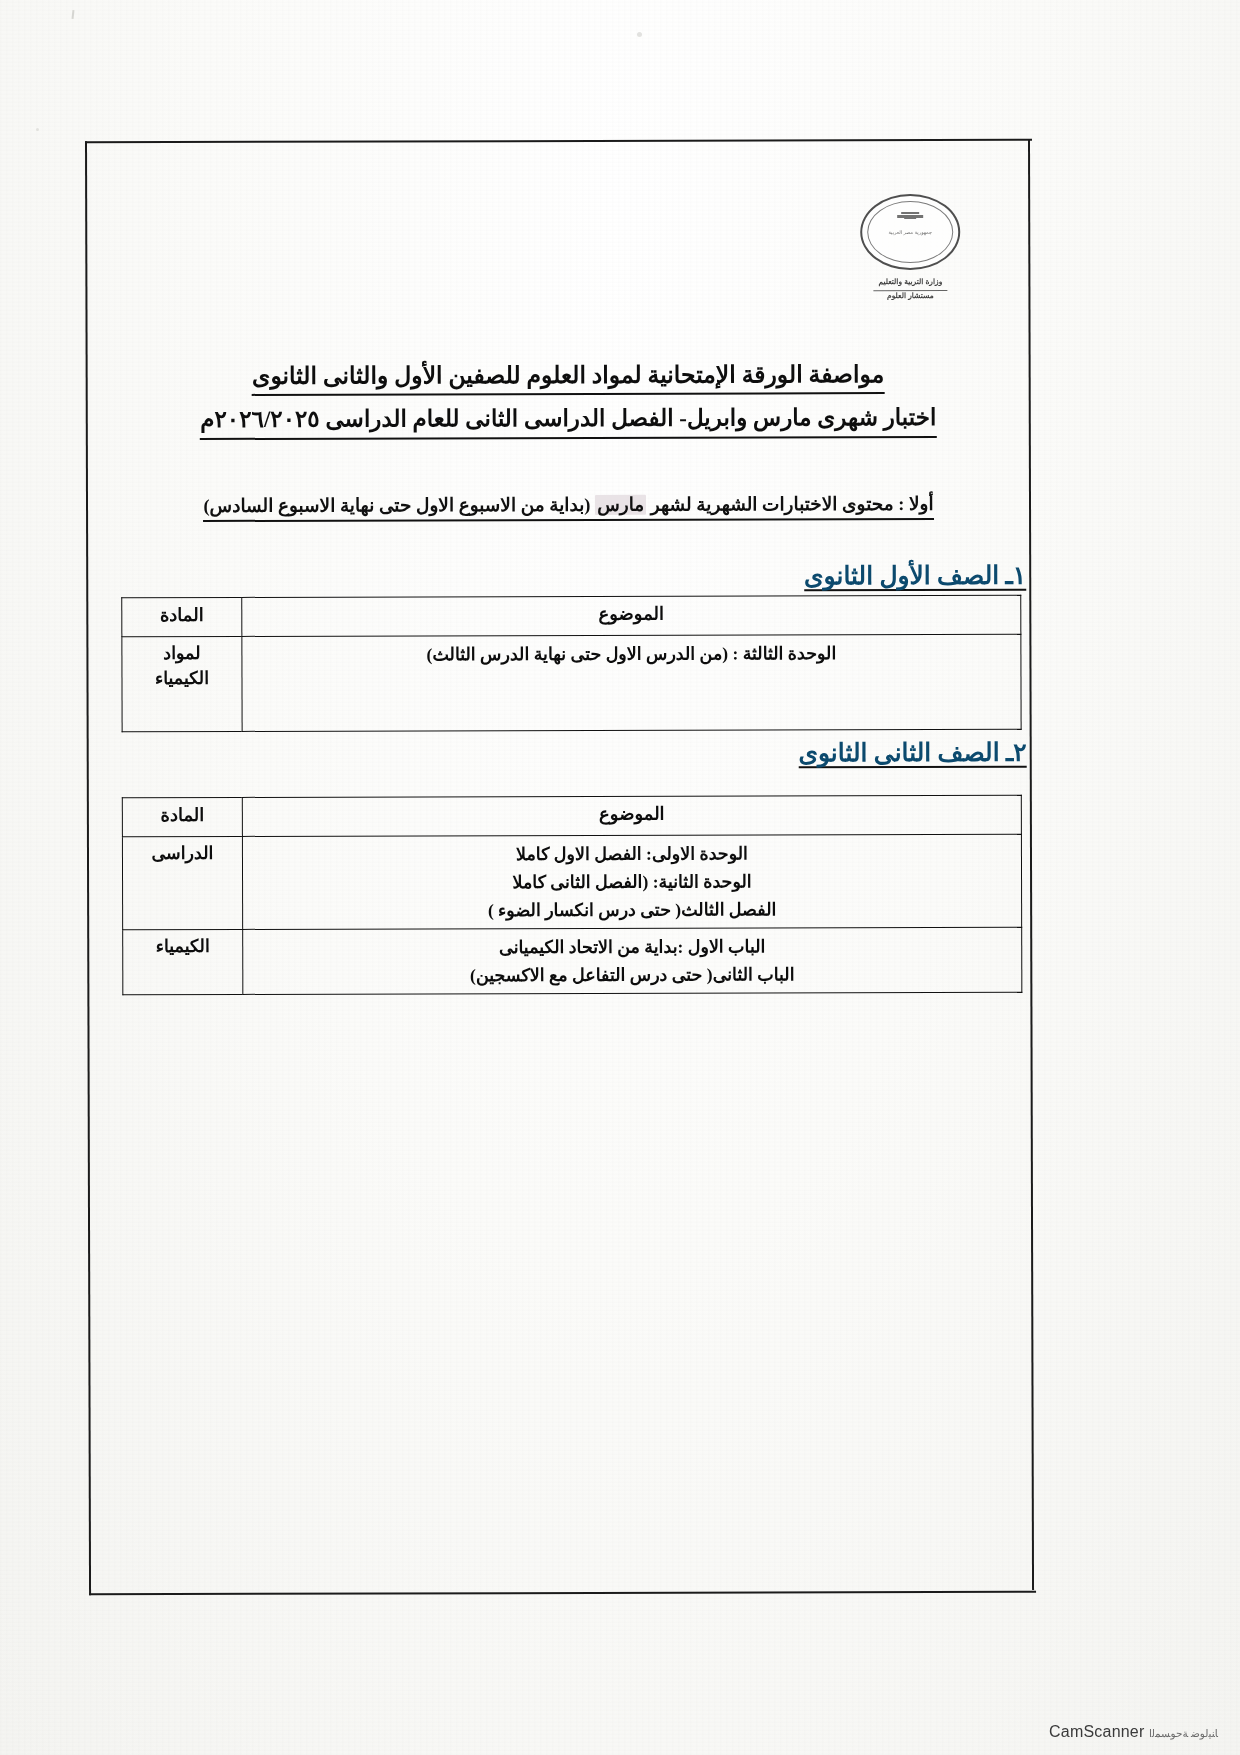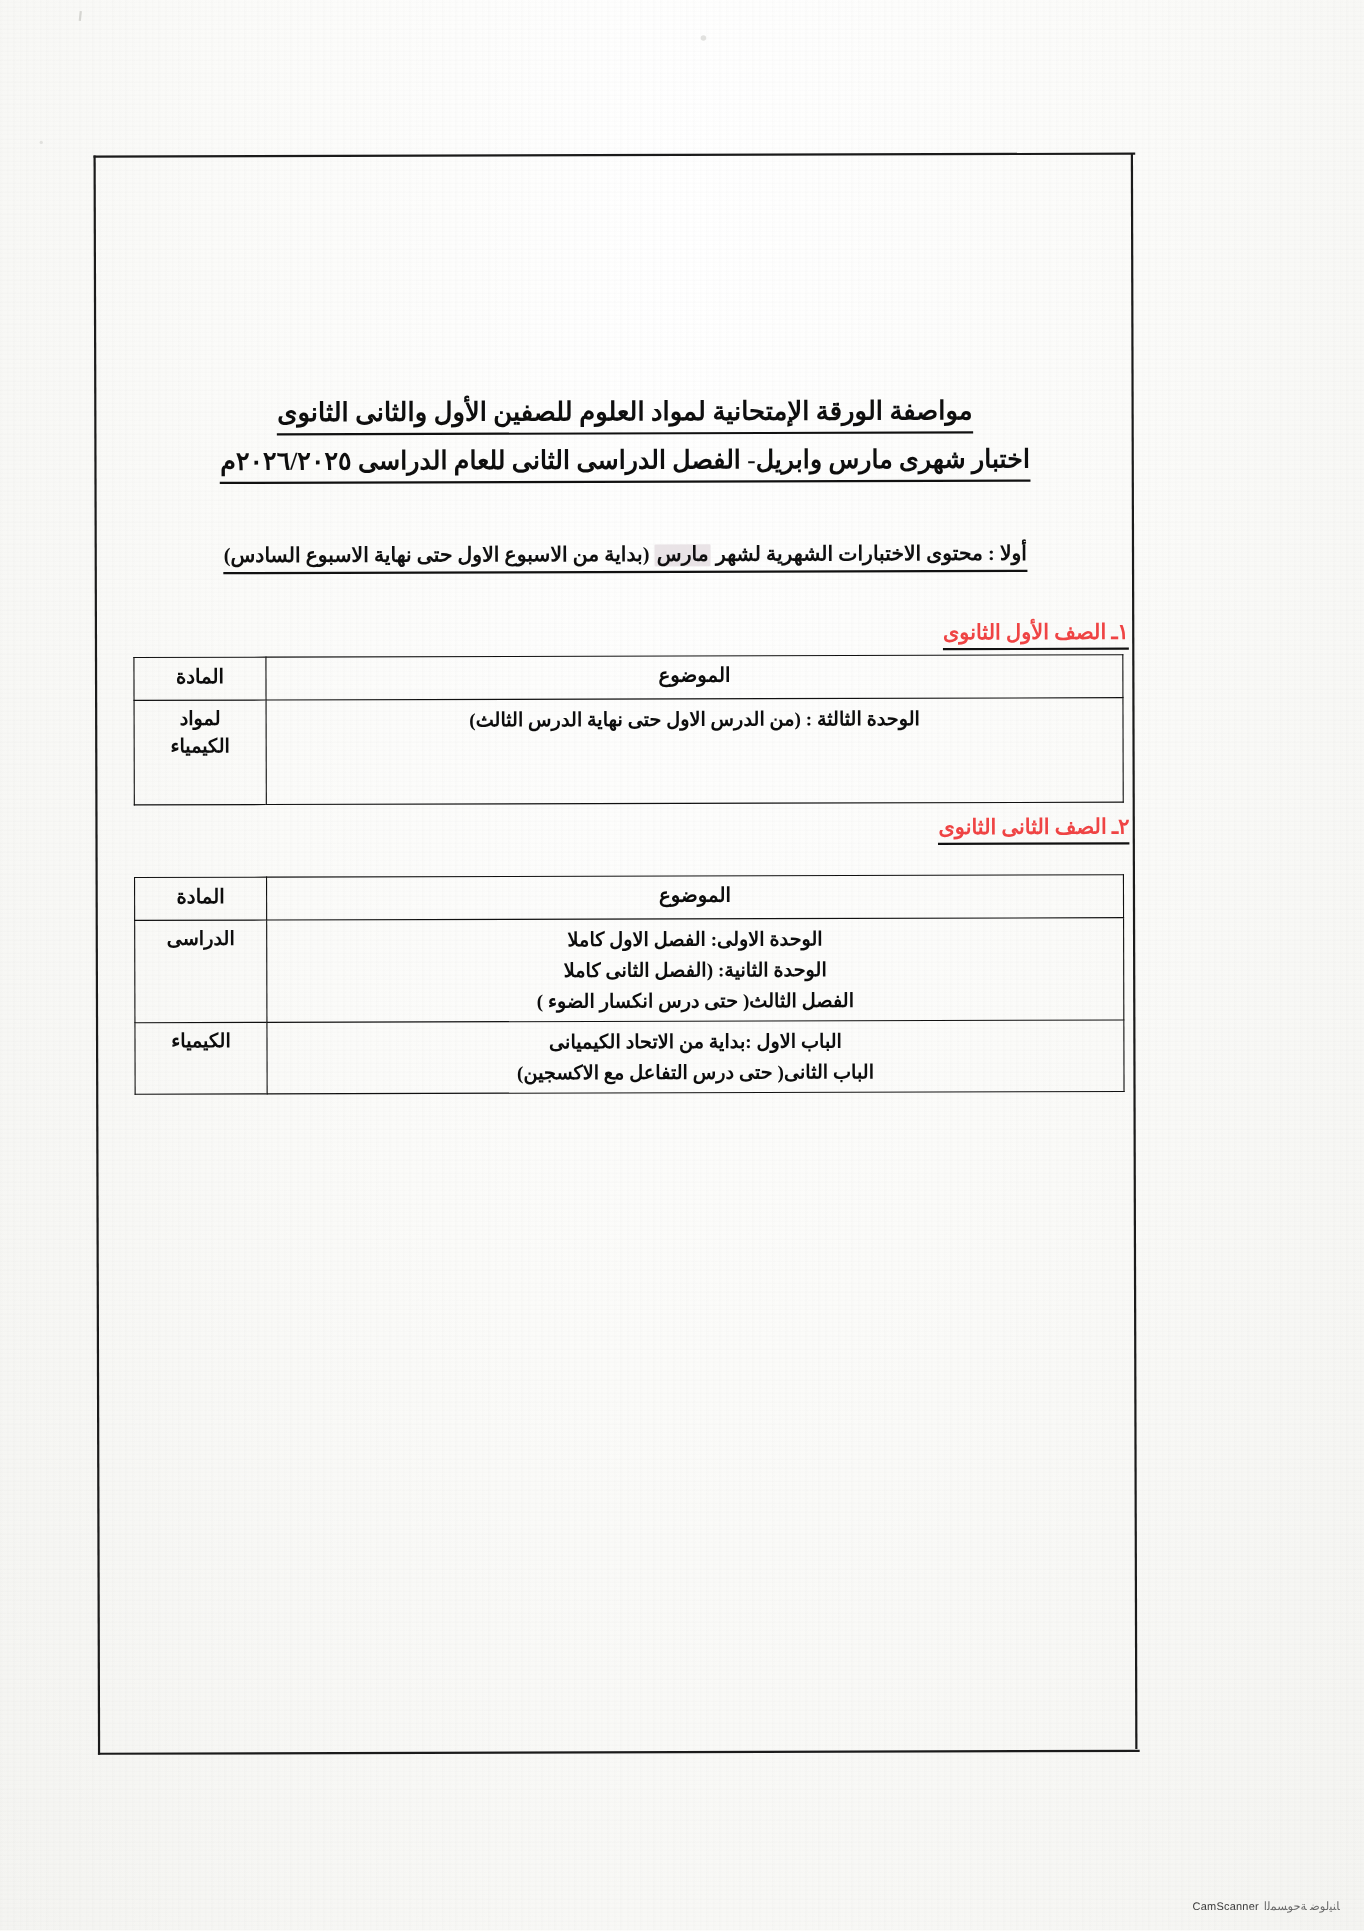--- a/index.html
+++ b/index.html
@@ -121,21 +121,21 @@
   }
   .hl-mark{
     background:#e9e3e6;
     padding:0 2px;
     border-radius:1px;
   }
 
   
   .grade-heading{
     position:absolute;right:0;
-    font-weight:700;font-size:19px;line-height:26px;color:#ef4444;
+    font-weight:700;font-size:25px;line-height:26px;color:#0c4a6e;
     border-bottom:2.2px solid #111;padding-bottom:0px;
     white-space:nowrap;
   }
   #grade-heading-1{top:414px;}
   #grade-heading-2{top:591px;}
 
   
   table.spec-table{
     position:absolute;
     border-collapse:collapse;
@@ -175,21 +175,21 @@
   #content{transform:rotate(-0.16deg);transform-origin:50% 0;}
   #doc-frame,#doc-frame-right{transform:rotate(-0.16deg);transform-origin:50% 0;}
 
   
   #footer-watermark{
     position:absolute;right:22px;bottom:14px;
     text-align:right;
     font-family:"Liberation Sans",sans-serif;
   }
   #watermark-brand{
-    font-size:10px;color:#3a3a3a;letter-spacing:.2px;
+    font-size:16px;color:#3a3a3a;letter-spacing:.2px;
     direction:ltr;display:inline-block;
   }
   #watermark-sub{
     font-size:10.5px;color:#6a6a6a;margin-top:1px;
   }
 </style>
 </head>
 <body>
 
 <div id="scan-page"></div>
@@ -197,20 +197,31 @@
 
 <div class="stray" id="stray-a"></div>
 <div class="stray" id="stray-b"></div>
 <div class="stray" id="stray-c"></div>
 
 <div id="doc-frame"></div>
 <div id="doc-frame-right"></div>
 
 <div id="content">
 
+  <div id="seal-block">
+    <div id="seal">
+      <div id="seal-eagle"></div>
+      <div id="seal-text">جمهورية مصر العربية</div>
+    </div>
+    <div id="seal-caption">
+      <span class="cap-line">وزارة التربية والتعليم</span>
+      <span class="cap-rule"></span>
+      <span class="cap-line">مستشار العلوم</span>
+    </div>
+  </div>
 
   <div id="title-block">
     <div class="title-line" id="title-line-1">مواصفة الورقة الإمتحانية لمواد العلوم  للصفين الأول والثانى الثانوى</div>
     <br>
     <div class="title-line" id="title-line-2">اختبار شهرى مارس وابريل- الفصل الدراسى الثانى للعام الدراسى ٢٠٢٦/٢٠٢٥م</div>
   </div>
 
   <div id="section-first">
     <div id="section-first-text"><span>أولا : محتوى الاختبارات الشهرية لشهر </span><span class="hl-mark">مارس</span><span> (بداية من الاسبوع الاول حتى نهاية الاسبوع السادس)</span></div>
   </div>

